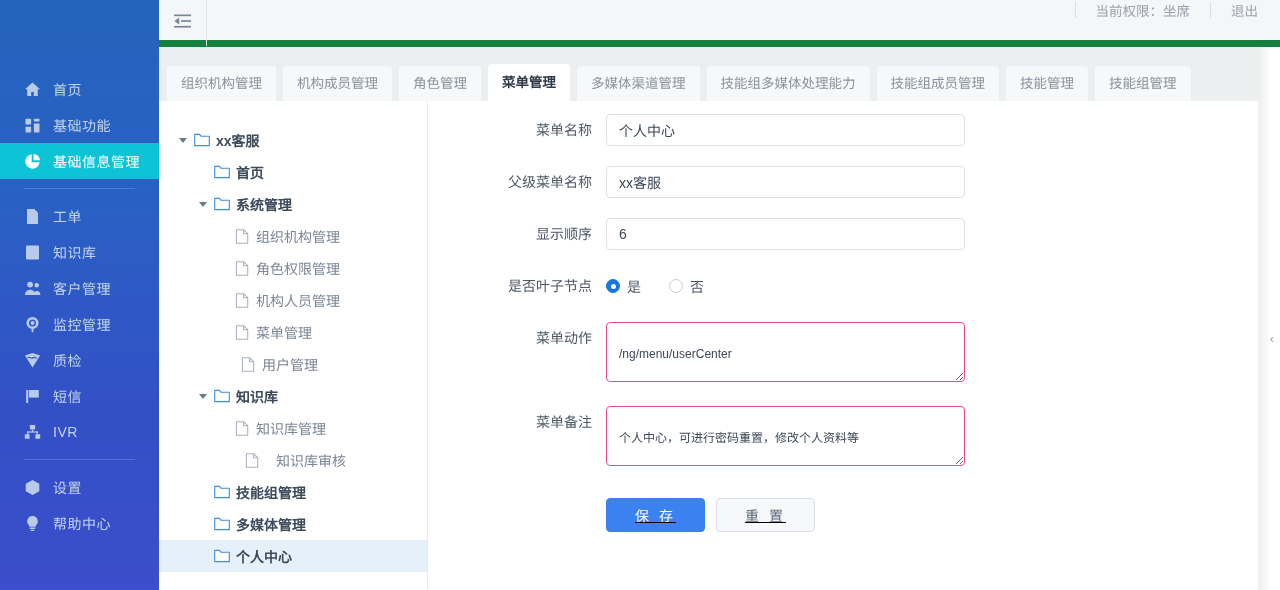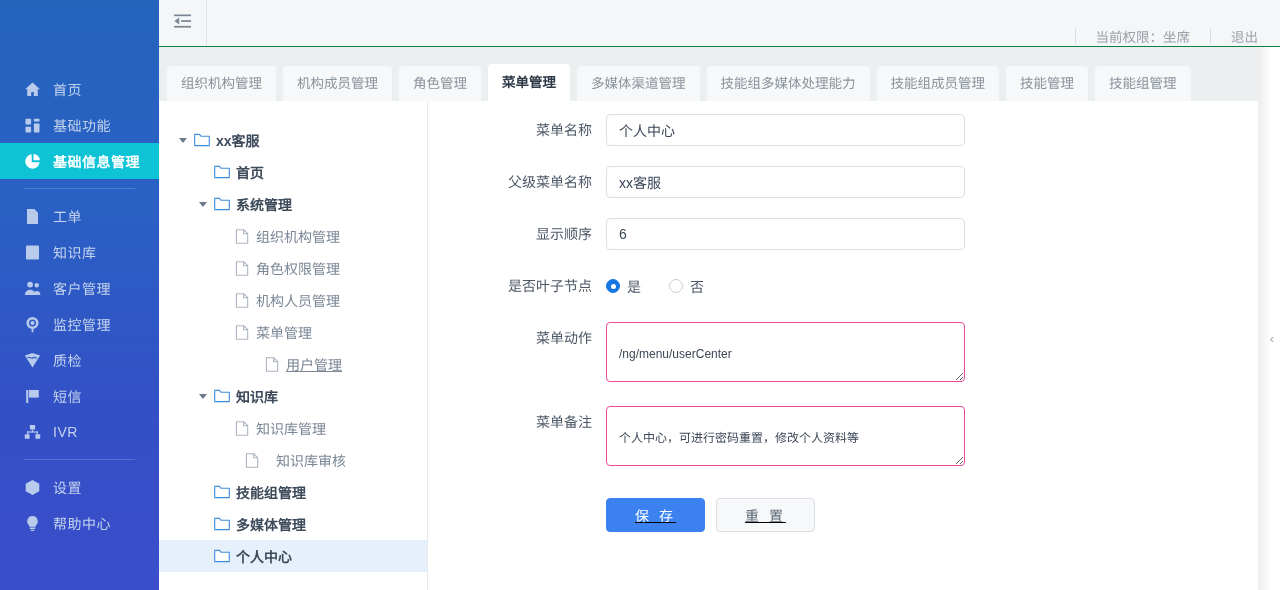--- a/index.html
+++ b/index.html
@@ -41,39 +41,39 @@
     flex: 0 0 17px;
   }
   .nav-item .nav-icon svg { display:block; }
   .nav-item .nav-icon svg path,
   .nav-item .nav-icon svg rect,
   .nav-item .nav-icon svg circle,
   .nav-item .nav-icon svg polygon { fill: #b8cbec; }
   .nav-item.active {
     background: #0fc3d6;
     color: #ffffff;
-    font-weight: bold;
+    font-weight: normal;
   }
   .nav-item.active .nav-icon svg path,
   .nav-item.active .nav-icon svg rect,
   .nav-item.active .nav-icon svg circle,
   .nav-item.active .nav-icon svg polygon { fill: #ffffff; }
   .nav-sep {
     height: 1px;
     margin: 9px 24px 9px 24px;
     background: rgba(255,255,255,0.16);
   }
 
   
   .topbar {
     position: absolute; left: 159px; top: 0;
     width: 1121px; height: 47px;
     background: #f5f6f7;
-    border-bottom: 1px solid #15803d;
-    display: flex; align-items: flex-end;
+    border-bottom: 7px solid #15803d;
+    display: flex; align-items: flex-start;
     z-index: 3;
   }
   .collapse-btn {
     width: 48px; height: 46px;
     display: flex; align-items: center; justify-content: center;
     border-right: 1px solid #e1e4e8;
     cursor: pointer;
   }
   .topbar-spacer { flex: 1; }
   .topbar-right {
@@ -527,21 +527,21 @@
               <span class="tri"></span>
             </span>
             <span class="tnode-icon">
               <svg width="14" height="15" viewBox="0 0 14 15">
                 <path d="M1.4 0.7 h7.3 l4 4 v9.6 h-11.3 Z" fill="#ffffff" stroke="#aab4bf" stroke-width="1.1" stroke-linejoin="round"></path>
                 <path d="M8.6 0.8 v4 h4" fill="none" stroke="#aab4bf" stroke-width="1.1"></path>
               </svg>
             </span>
             <span class="tnode-label">菜单管理</span>
           </div>
-          <div class="tree-node leafdoc" style="padding-left: 84px; text-decoration: underline;">
+          <div class="tree-node leafdoc" style="padding-left: 60px;">
             <span class="caret empty">
               <span class="tri"></span>
             </span>
             <span class="tnode-icon">
               <svg width="14" height="15" viewBox="0 0 14 15">
                 <path d="M1.4 0.7 h7.3 l4 4 v9.6 h-11.3 Z" fill="#ffffff" stroke="#aab4bf" stroke-width="1.1" stroke-linejoin="round"></path>
                 <path d="M8.6 0.8 v4 h4" fill="none" stroke="#aab4bf" stroke-width="1.1"></path>
               </svg>
             </span>
             <span class="tnode-label">用户管理</span>

